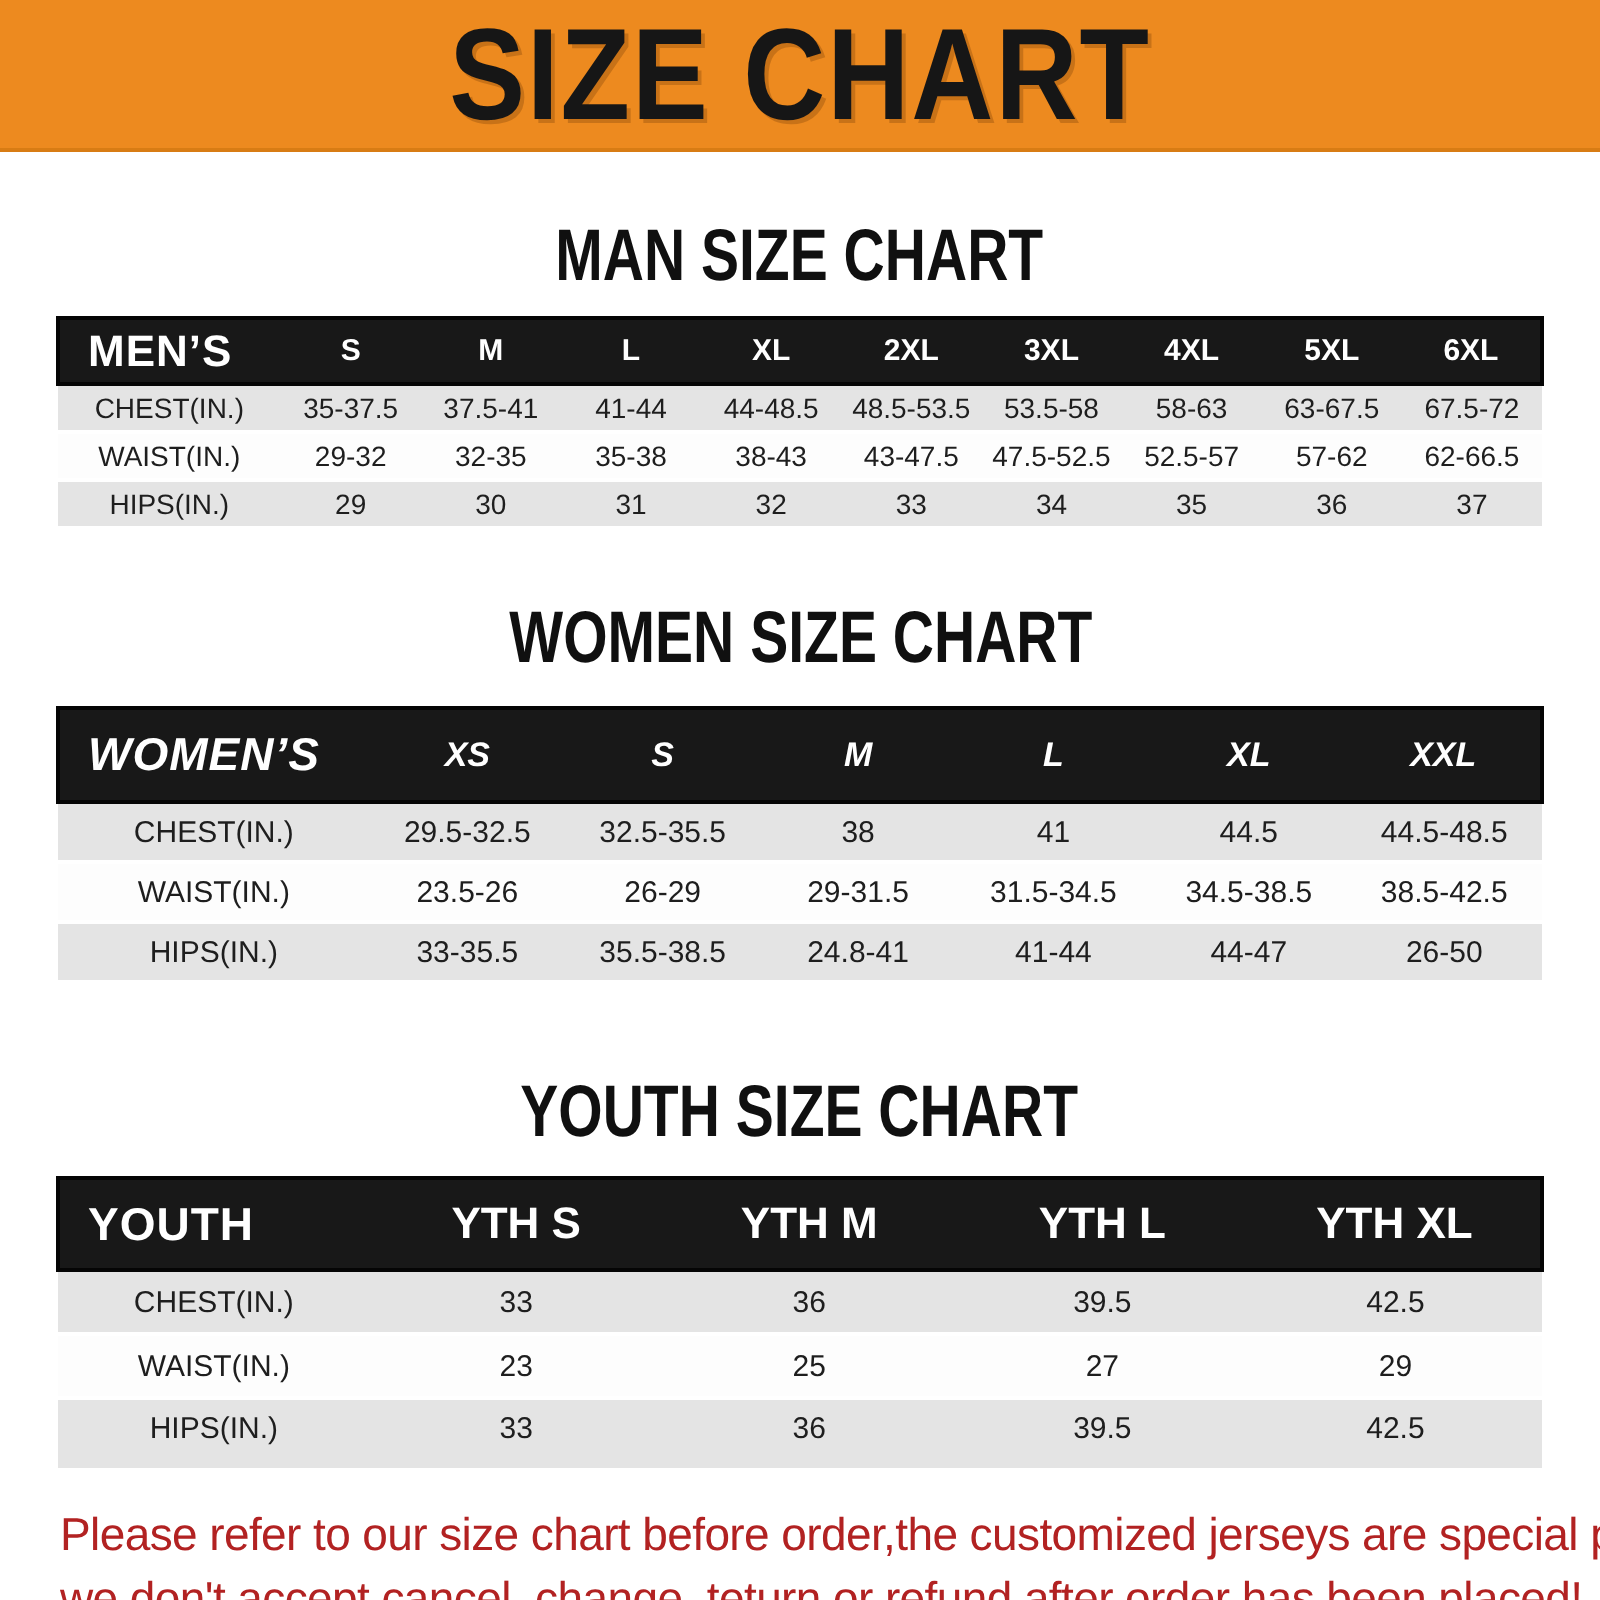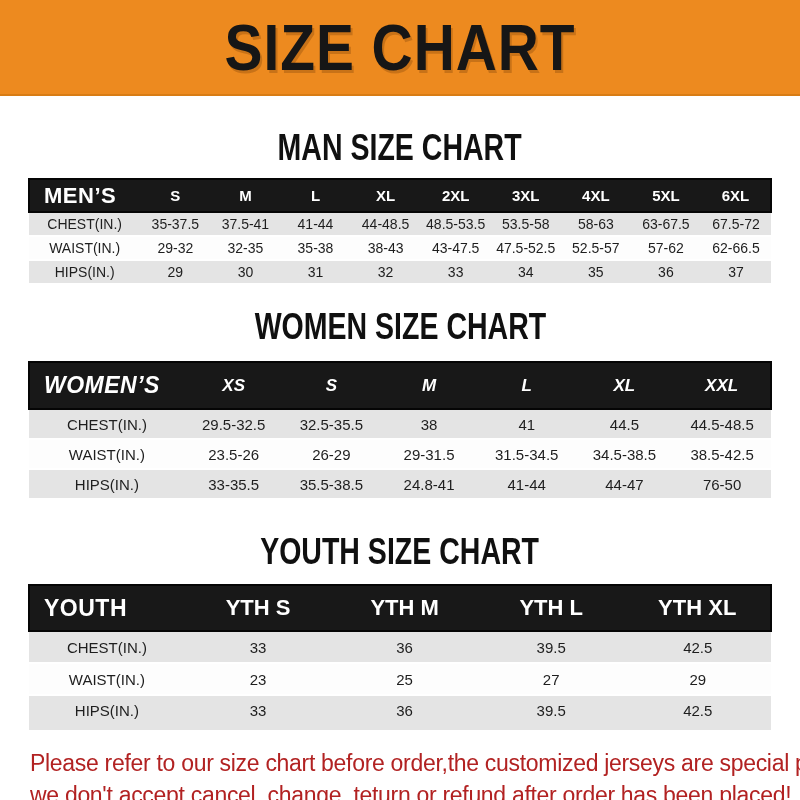--- a/index.html
+++ b/index.html
@@ -7,21 +7,21 @@
   body {
     width: 800px;
     height: 800px;
     background: #ffffff;
     font-family: "Liberation Sans", sans-serif;
     color: #1c1c1c;
     overflow: hidden;
   }
   
   .banner {
-    height: 96px;
+    height: 76px;
     background: var(--accent, #ED8A1F);
     display: flex;
     align-items: center;
     justify-content: center;
     border-bottom: 2px solid #d87c14;
   }
   .banner-title {
     font-size: 58px;
     font-weight: 900;
     letter-spacing: 1px;
@@ -44,21 +44,21 @@
     color: #101010;
     transform: scale(0.92, 1.18);
     white-space: nowrap;
   }
   .heading-men   { padding-top: 34px; }
   .heading-women { padding-top: 24px; }
   .heading-youth { padding-top: 34px; }
   
   .size-table {
     width: 744px;
-    margin: 0 auto;
+    margin: 12px auto;
     border-collapse: collapse;
     table-layout: fixed;
   }
   .table-wrap-men   { margin-top: 12px; }
   .table-wrap-women { margin-top: 16px; }
   .table-wrap-youth { margin-top: 14px; }
   .size-table thead tr {
     background: var(--bar, #181818);
   }
   .size-table thead th {
@@ -214,21 +214,21 @@
           <td>34.5-38.5</td>
           <td>38.5-42.5</td>
         </tr>
         <tr>
           <th class="label-col">HIPS(IN.)</th>
           <td>33-35.5</td>
           <td>35.5-38.5</td>
           <td>24.8-41</td>
           <td>41-44</td>
           <td>44-47</td>
-          <td>76-50</td>
+          <td>26-50</td>
         </tr>
       </tbody>
     </table>
 </div>
 
 <h2 class="section-heading heading-youth">
   <span class="condensed">YOUTH SIZE CHART</span>
 </h2>
 <div class="table-wrap-youth">
   <table class="size-table youth">

